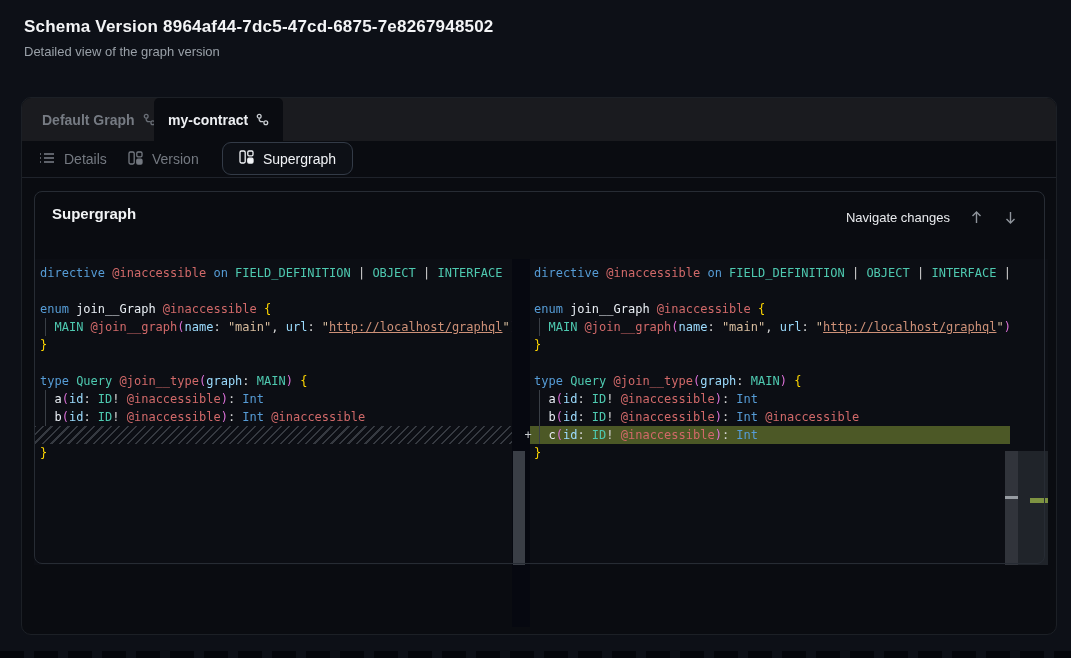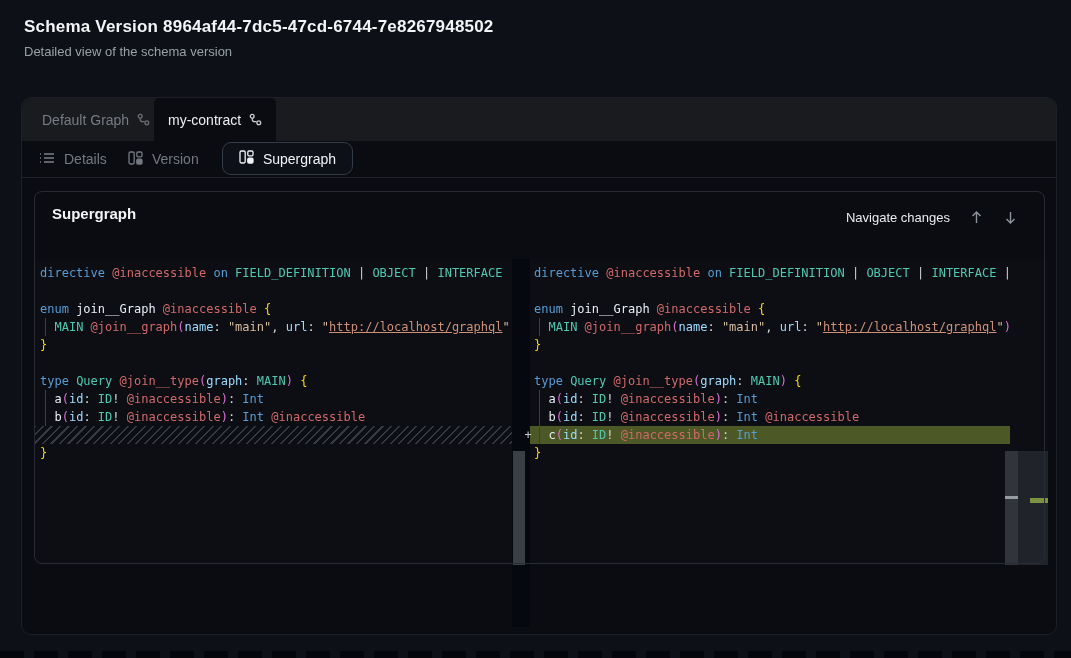--- a/index.html
+++ b/index.html
@@ -13,21 +13,21 @@
   }
   
   .page-title { position:absolute; left:24px; top:17px; font-size:17px; font-weight:700; color:#F3F4F6; letter-spacing:.2px; }
   .page-subtitle { position:absolute; left:24px; top:44px; font-size:13px; color:#99A0A8; }
 
   
   .card { position:absolute; left:21px; top:97px; width:1036px; height:538px;
           background:#0A0C11; border:1px solid #1C2026; border-radius:10px; }
 
   
-  .tabstrip { position:absolute; left:0; top:0; width:100%; height:43px; background:#1A1B1F; border-radius:9px 9px 0 0; }
+  .tabstrip { position:absolute; left:0; top:0; width:100%; height:43px; background:#1A1B1F; border-radius:9px 9px 0 0;font-weight:bold; }
   .tab { position:absolute; top:0; height:43px; display:flex; align-items:center; gap:8px; font-size:14px; padding:0 14px; cursor:pointer; }
   .tab-inactive { left:6px; color:#767B83; }
   .tab-active { left:132px; background:#0A0C11; color:#EDEFF2; border-radius:5px 5px 0 0; }
   .tab svg { display:block; }
 
   
   .toolbar-item { position:absolute; top:43px; height:36px; display:flex; align-items:center; gap:9px; font-size:14px; color:#747981; cursor:pointer; padding:0 4px; }
   .toolbar-item.details { left:13px; }
   .toolbar-item.schema { left:102px; }
   .toolbar-btn { position:absolute; left:200px; top:44px; width:131px; height:33px;
@@ -71,22 +71,22 @@
   .overview-gray { position:absolute; left:971px; width:13px; top:237px; height:3px; background:#979CA2; z-index:4; }
   .overview-green { position:absolute; left:996px; width:18px; top:239px; height:5px; background:#7E9342; z-index:4; }
 
   
   .bottom-dashes { position:absolute; left:0; bottom:0; width:100%; height:7px;
       background:repeating-linear-gradient(90deg, #04060B 0 24px, transparent 24px 34px); }
 </style>
 </head>
 <body>
 
-<div class="page-title">Schema Version 8964af44-7dc5-47cd-6744-7e8267948502</div>
-<div class="page-subtitle">Detailed view of the schema version</div>
+<div class="page-title">Schema Version 8964af44-7dc5-47cd-6875-7e8267948502</div>
+<div class="page-subtitle">Detailed view of the graph version</div>
 
 <div class="card">
 
   <div class="tabstrip">
     <div class="tab tab-inactive">
       <span>Default Graph</span>
       <span>
         <svg width="13" height="13" viewBox="0 0 13 13" fill="none" stroke="#6A6F77" stroke-width="1.3">
           <circle cx="3.2" cy="3.2" r="1.9"></circle>
             <circle cx="9.8" cy="9.8" r="1.9"></circle>

